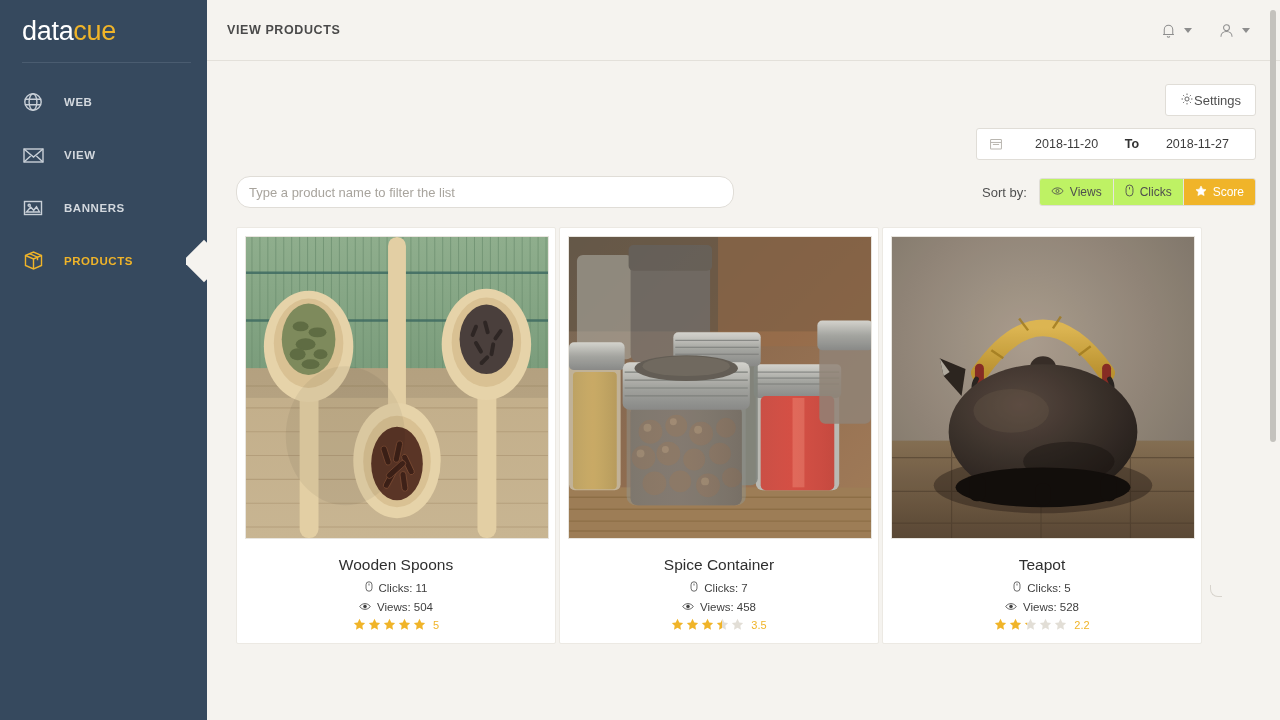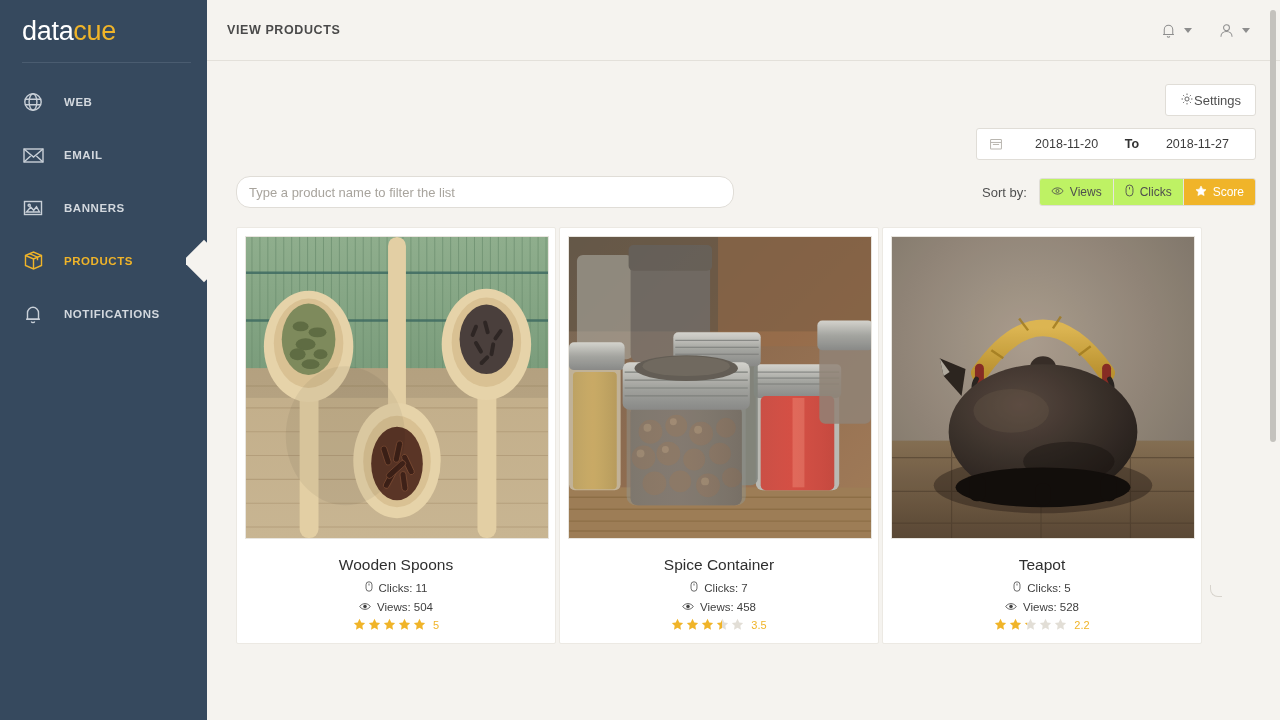--- a/index.html
+++ b/index.html
@@ -284,21 +284,21 @@
       </div>
 
       <div class="nav-item">
         <span class="nav-ico">
           <svg width="23" height="22" viewBox="0 0 23 22">
               <rect x="2" y="5" width="19" height="13"></rect>
               <path d="M2 5l9.5 8L21 5"></path>
               <path d="M2 18l6.6-6M21 18l-6.6-6"></path>
             </svg>
         </span>
-        <span>EMAIL</span>
+        <span>VIEW</span>
       </div>
 
       <div class="nav-item">
         <span class="nav-ico">
           <svg width="22" height="22" viewBox="0 0 22 22">
               <rect x="2.5" y="4.5" width="17" height="13"></rect>
               <path d="M4.5 15l4.2-5 3 3.3 2.8-3.6 3 5.3z"></path>
               <circle cx="7.2" cy="8.3" r="1.1"></circle>
             </svg>
         </span>
@@ -311,30 +311,20 @@
               <path d="M3.5 6.5 11.5 3l8 3.5v10L11.5 20l-8-3.5z"></path>
               <path d="M3.5 6.5 11.5 10l8-3.5"></path>
               <path d="M11.5 10v10"></path>
               <path d="M7.5 4.7l8 3.5v3"></path>
             </svg>
         </span>
         <span>PRODUCTS</span>
         <span class="notch"></span>
       </div>
 
-      <div class="nav-item">
-        <span class="nav-ico">
-          <svg width="22" height="22" viewBox="0 0 22 22">
-              <path d="M5.5 16.2V9.8a5.5 5.5 0 0111 0v6.4z"></path>
-              <path d="M4 16.2h14"></path>
-              <path d="M9.3 18.4a1.8 1.8 0 003.4 0"></path>
-            </svg>
-        </span>
-        <span>NOTIFICATIONS</span>
-      </div>
 
     </nav>
   </div>
 
   <div class="main">
 
     <div class="topbar">
       <div class="topbar-title">VIEW PRODUCTS</div>
       <div class="topbar-right">
         <div class="tb-btn">

